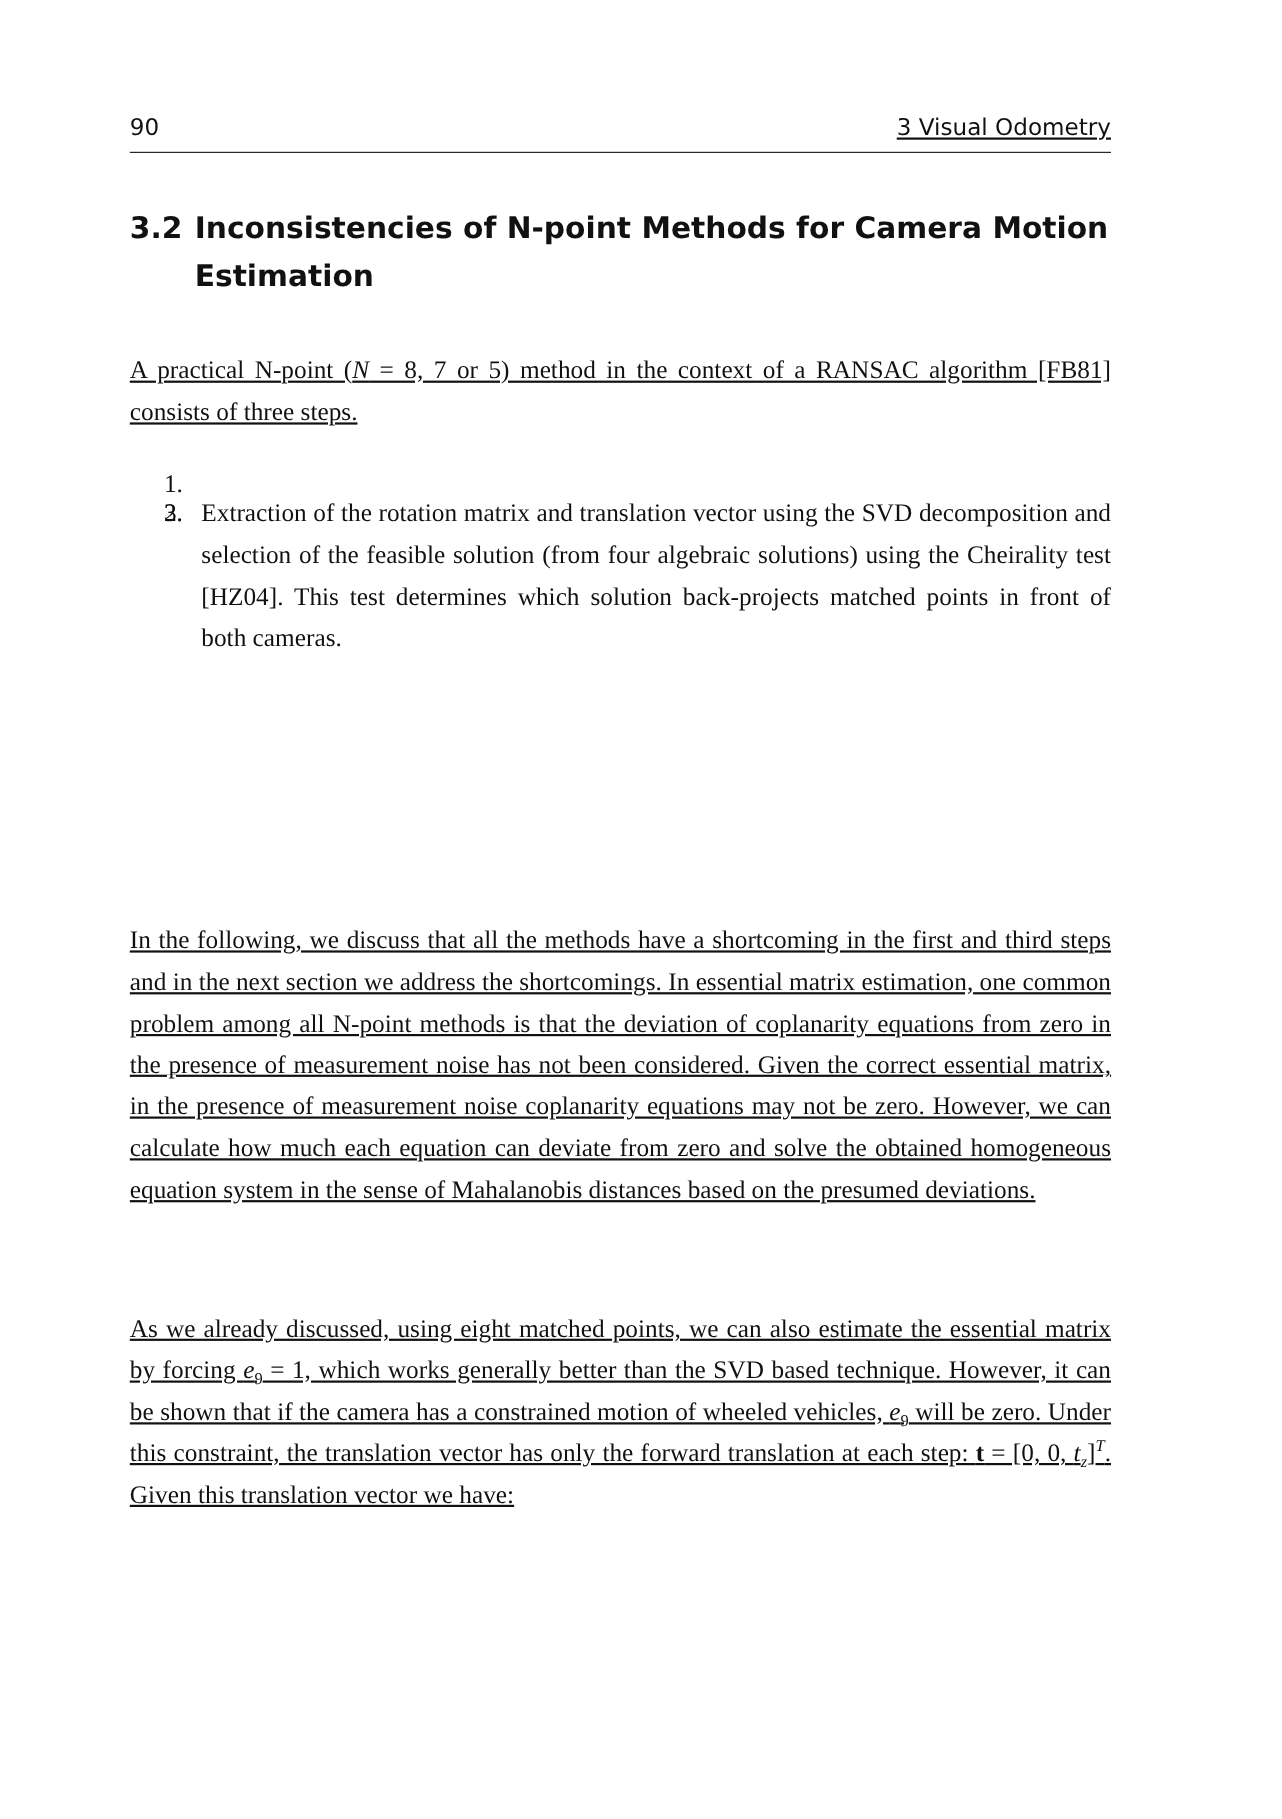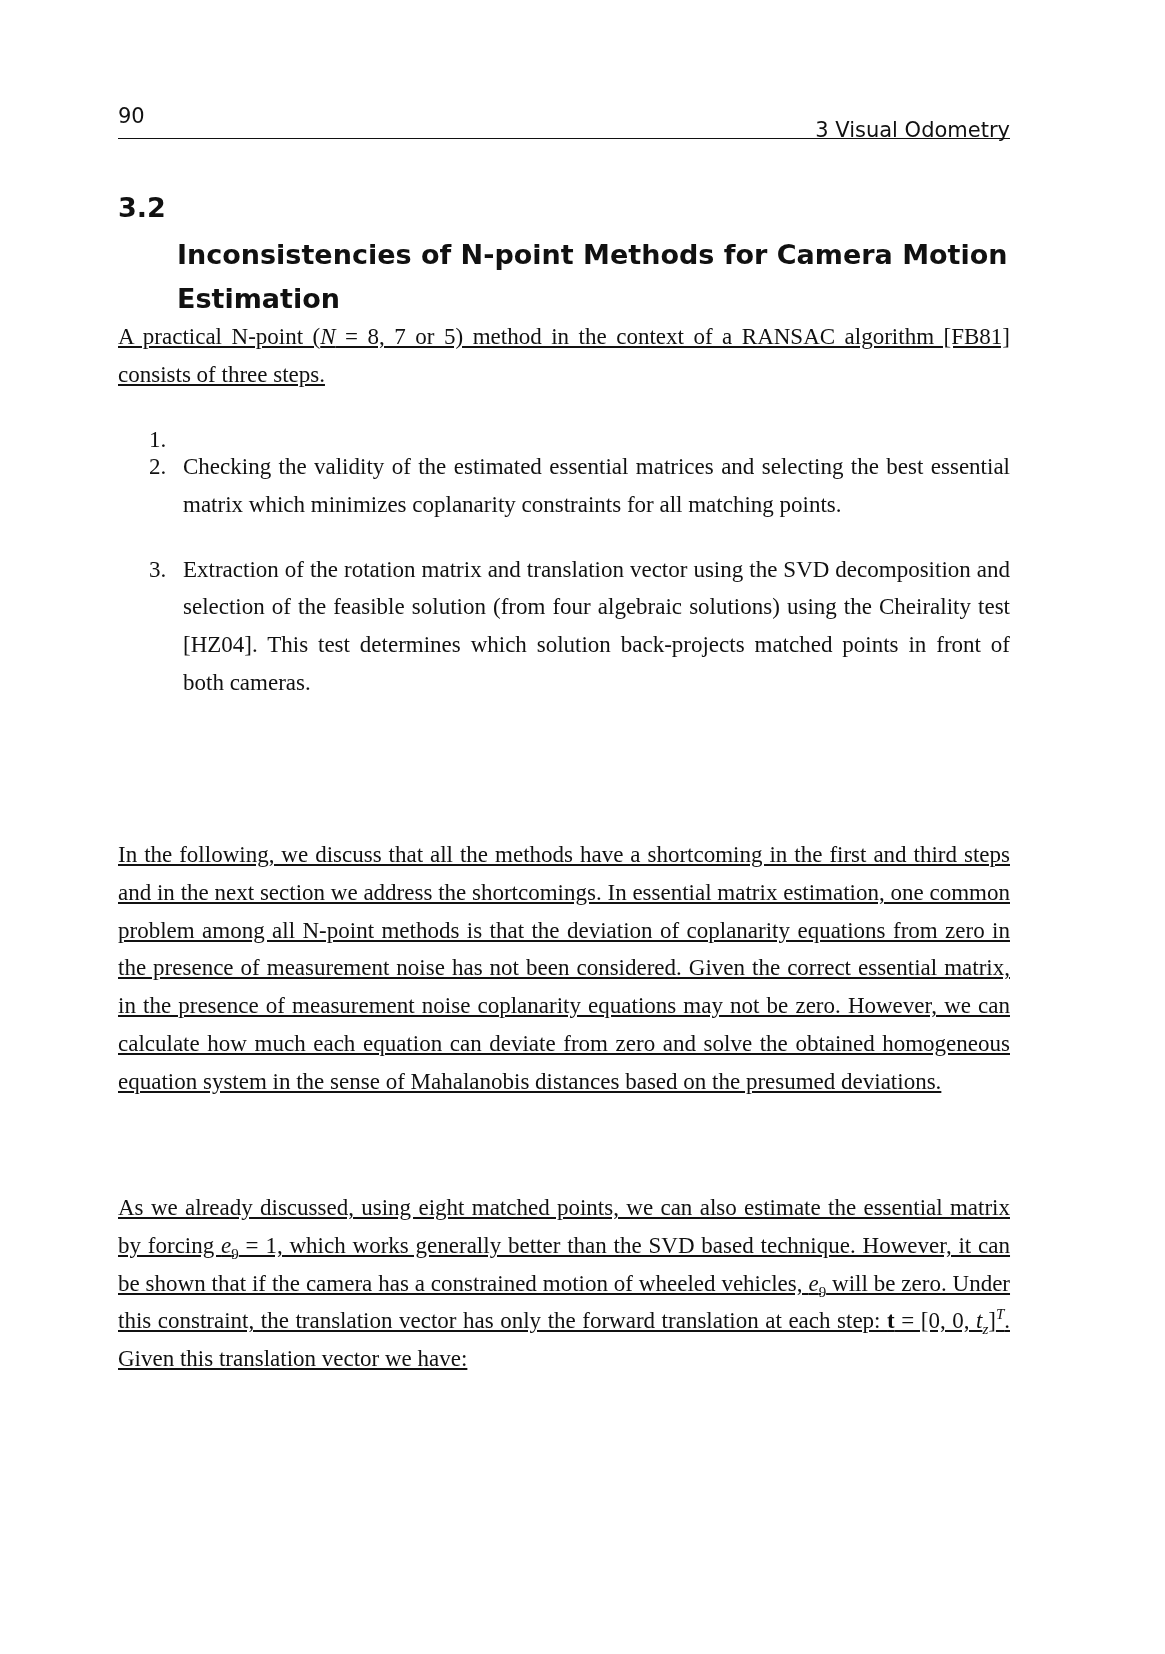--- a/index.html
+++ b/index.html
@@ -1,25 +1,25 @@
 <!DOCTYPE html>
 <html><head>
   <meta charset="utf-8">
   <style>
     html, body { margin: 0; padding: 0; background: #ffffff; }
     body { width: 1165px; height: 1654px; position: relative; overflow: hidden; color: #111; }
     .page { position: absolute; left: 118px; top: 0; width: 892px; }
     .header { position: absolute; top: 102px; left: 0; width: 892px; height: 36px; border-bottom: 1.4px solid #111;
       font-family: "DejaVu Sans", sans-serif; font-size: 21px; }
     .header .pn { position: absolute; left: 0; top: 2px; text-align: right; }
-    .header .rt { position: absolute; right: 0; top: 16px; }
+    .header .rt { position: absolute; right: 0; top: 2px; text-decoration: underline; }
     .section { position: absolute; top: 186px; left: 0; width: 892px;
       font-family: "DejaVu Sans", sans-serif; font-weight: bold; font-size: 27px; line-height: 44px; }
     .section .num { position: absolute; left: 0; top: 0; }
-    .section .ttl { margin-left: 59px; display: block; margin-top: 47px; }
+    .section .ttl { margin-left: 59px; display: block; }
     .body { font-family: "Liberation Serif", serif; font-size: 23px; line-height: 37.8px; text-align: justify; }
     .para { position: absolute; left: 0; width: 892px; margin: 0; text-decoration: underline; }
     .list { position: absolute; left: 0; width: 892px; margin: 0; padding: 0; list-style: none; }
     .item { position: relative; padding-left: 65px; margin: 0; }
     .item .n { position: absolute; left: 31px; top: 0; }
     .m { font-style: italic; }
     .bold { font-weight: bold; font-style: normal; }
     sub { font-size: 15px; line-height: 0; }
     sup { font-size: 15px; line-height: 0; }
   </style>
@@ -39,21 +39,20 @@
   </div>
 
   <p class="para body" style="top:318px;"><span>A practical N-point (</span><span class="m">N</span><span> = 8, 7 or 5) method in the context of a RANSAC algorithm [FB81] consists of three steps.</span></p>
 
   <ol class="list body" style="top:421px;">
     <li class="item" style="margin-bottom:27px;">
       <span class="n">1.</span>
     </li>
     <li class="item" style="margin-bottom:27px;">
       <span class="n">2.</span>
-      <span>Checking the validity of the estimated essential matrices and selecting the best essential matrix which minimizes coplanarity constraints for all matching points.</span>
     </li>
     <li class="item">
       <span class="n">3.</span>
       <span>Extraction of the rotation matrix and translation vector using the SVD decomposition and selection of the feasible solution (from four algebraic solutions) using the Cheirality test [HZ04]. This test determines which solution back-projects matched points in front of both cameras.</span>
     </li>
   </ol>
 
   <p class="para body" style="top:836px;">In the following, we discuss that all the methods have a shortcoming in the first and third steps and in the next section we address the shortcomings. In essential matrix estimation, one common problem among all N-point methods is that the deviation of coplanarity equations from zero in the presence of measurement noise has not been considered. Given the correct essential matrix, in the presence of measurement noise coplanarity equations may not be zero. However, we can calculate how much each equation can deviate from zero and solve the obtained homogeneous equation system in the sense of Mahalanobis distances based on the presumed deviations.</p>
 
   <p class="para body" style="top:1189px;"><span>As we already discussed, using eight matched points, we can also estimate the essential matrix by forcing </span><span class="m">e</span><sub>9</sub><span> = 1, which works generally better than the SVD based technique. However, it can be shown that if the camera has a constrained motion of wheeled vehicles, </span><span class="m">e</span><sub>9</sub><span> will be zero. Under this constraint, the translation vector has only the forward translation at each step: </span><span class="bold">t</span><span> = [0, 0, </span><span class="m">t</span><sub class="m">z</sub><span>]</span><sup class="m">T</sup><span>. Given this translation vector we have:</span></p>

